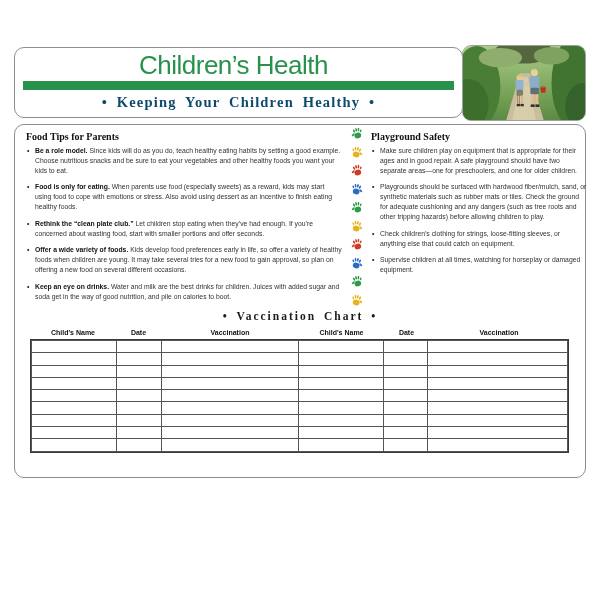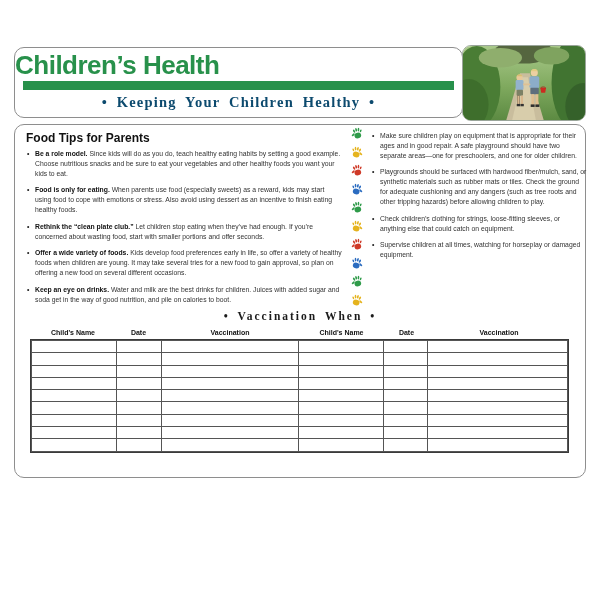--- a/index.html
+++ b/index.html
@@ -2,38 +2,38 @@
 <html><head>
 <meta charset="utf-8">
 <style>
   html,body{margin:0;padding:0;background:#fff;}
   .page{position:relative;width:600px;height:600px;background:#fff;overflow:hidden;
         font-family:"Liberation Sans",sans-serif;color:#222;}
 
   
   .header-box{position:absolute;left:14px;top:47px;width:449px;height:71px;
               border:1.5px solid #8e8e8e;border-radius:10px;box-sizing:border-box;background:#fff;}
-  .main-title{text-align:left;padding:3px 10px 0 0;font-size:26px;font-weight:bold;
+  .main-title{text-align:center;padding:3px 10px 0 0;font-size:26px;font-weight:normal;
               letter-spacing:-0.5px;line-height:1.15;color:#28914b;}
   .green-bar{height:9px;background:#28914b;margin:0 8px;}
   .subtitle{text-align:center;font-family:"Liberation Serif",serif;font-weight:bold;
             font-size:14.5px;margin-top:4px;letter-spacing:1.2px;word-spacing:4px;color:#0c4a6e;}
 
   
   .photo{position:absolute;left:462px;top:45px;width:124px;height:76px;border-radius:9px;
          overflow:hidden;border:1px solid #9aa59a;box-sizing:border-box;}
   .photo svg{display:block;width:100%;height:100%;}
 
   
   .content-box{position:absolute;left:14px;top:124px;width:572px;height:354px;
                border:1.5px solid #8e8e8e;border-radius:10px;box-sizing:border-box;background:#fff;}
 
   .col-left{position:absolute;left:11px;top:6px;width:316px;}
   .col-right{position:absolute;left:356px;top:6px;width:216px;}
-  .section-heading{font-size:12px;font-weight:bold;margin:0 0 4px 0;color:#111;}
+  .section-heading{font-size:10px;font-weight:bold;margin:0 0 4px 0;color:#111;font-family:Liberation Serif, serif;}
   .bullet{font-size:6.8px;line-height:1.47;margin:0 0 6.5px 0;padding-left:9px;position:relative;
           color:#333;}
   .bullet::before{content:"\2022";position:absolute;left:1px;top:0;font-weight:bold;color:#222;}
   .bullet b{color:#111;}
 
   
   .hand-col{position:absolute;left:331px;top:2px;width:22px;display:flex;flex-direction:column;
             align-items:center;}
   .hp{width:14px;height:13px;margin-bottom:5.5px;}
   .hp svg{display:block;width:100%;height:100%;transform:rotate(-12deg);}
@@ -178,27 +178,28 @@
           </svg>
         </span>
       <span class="hp flip" style="color: rgb(229, 179, 30);">
           <svg viewBox="0 0 20 20">
             <use href="#handshape"></use>
           </svg>
         </span>
     </div>
 
     <div class="col-right">
+      <div class="section-heading">Playground Safety</div>
       <p class="bullet"><span>Make sure children play on equipment that is appropriate for their ages and in good repair. A safe playground should have two separate areas—one for preschoolers, and one for older children.</span></p>
       <p class="bullet"><span>Playgrounds should be surfaced with hardwood fiber/mulch, sand, or synthetic materials such as rubber mats or tiles. Check the ground for adequate cushioning and any dangers (such as tree roots and other tripping hazards) before allowing children to play.</span></p>
       <p class="bullet"><span>Check children’s clothing for strings, loose-fitting sleeves, or anything else that could catch on equipment.</span></p>
       <p class="bullet"><span>Supervise children at all times, watching for horseplay or damaged equipment.</span></p>
     </div>
 
-    <div class="vax-title">• Vaccination When •</div>
+    <div class="vax-title">• Vaccination Chart •</div>
 
     <div class="vax-area">
       <div class="vax-head">
         <div class="hcell">Child's Name</div>
         <div class="hcell">Date</div>
         <div class="hcell">Vaccination</div>
         <div class="hcell">Child's Name</div>
         <div class="hcell">Date</div>
         <div class="hcell">Vaccination</div>
       </div>

